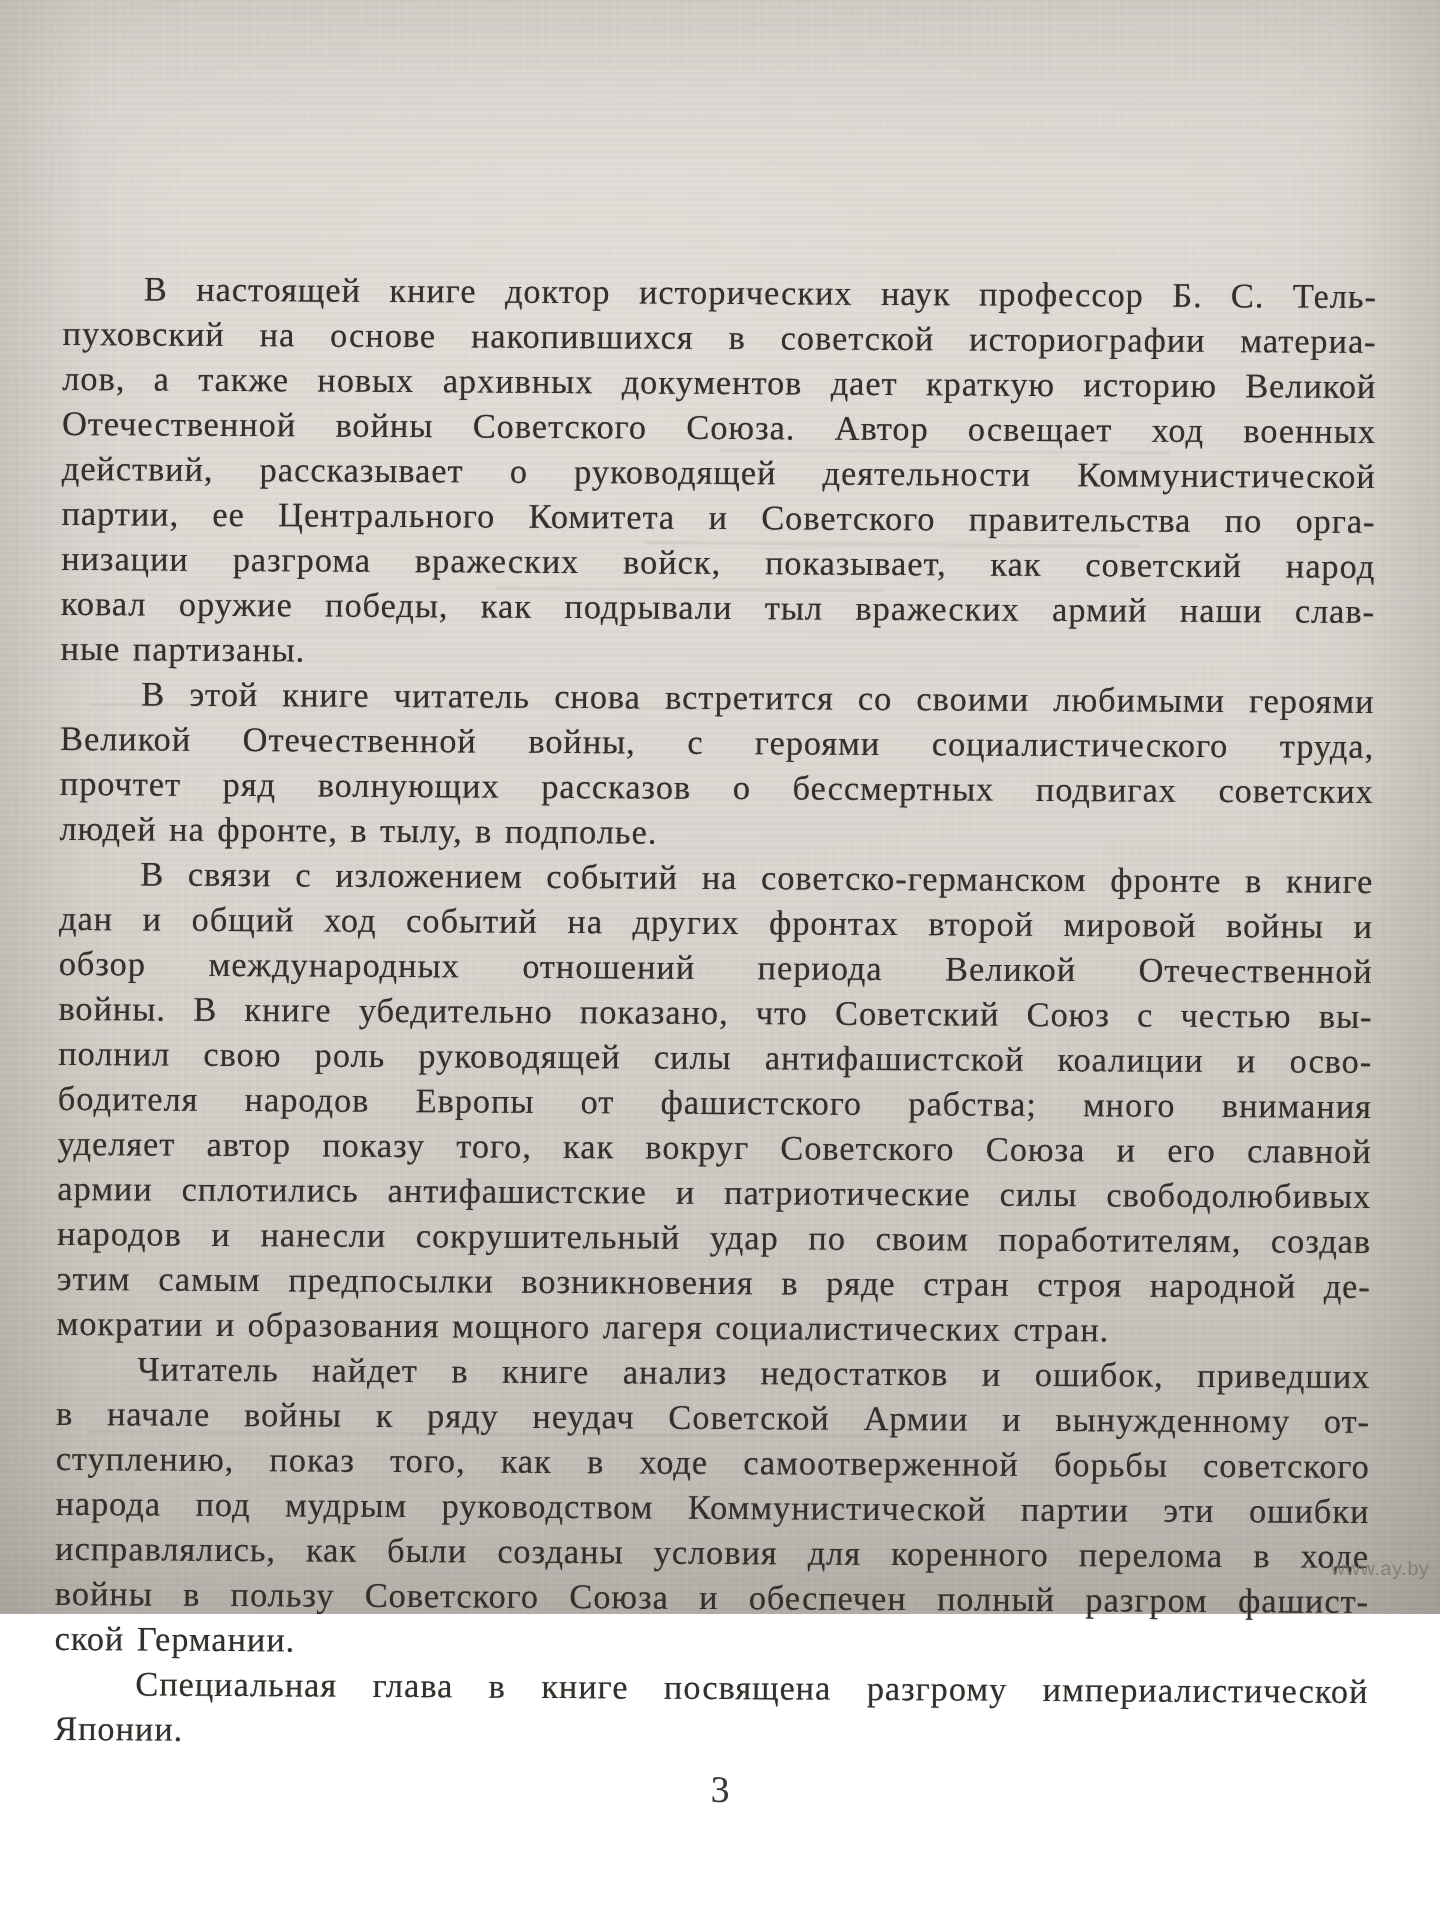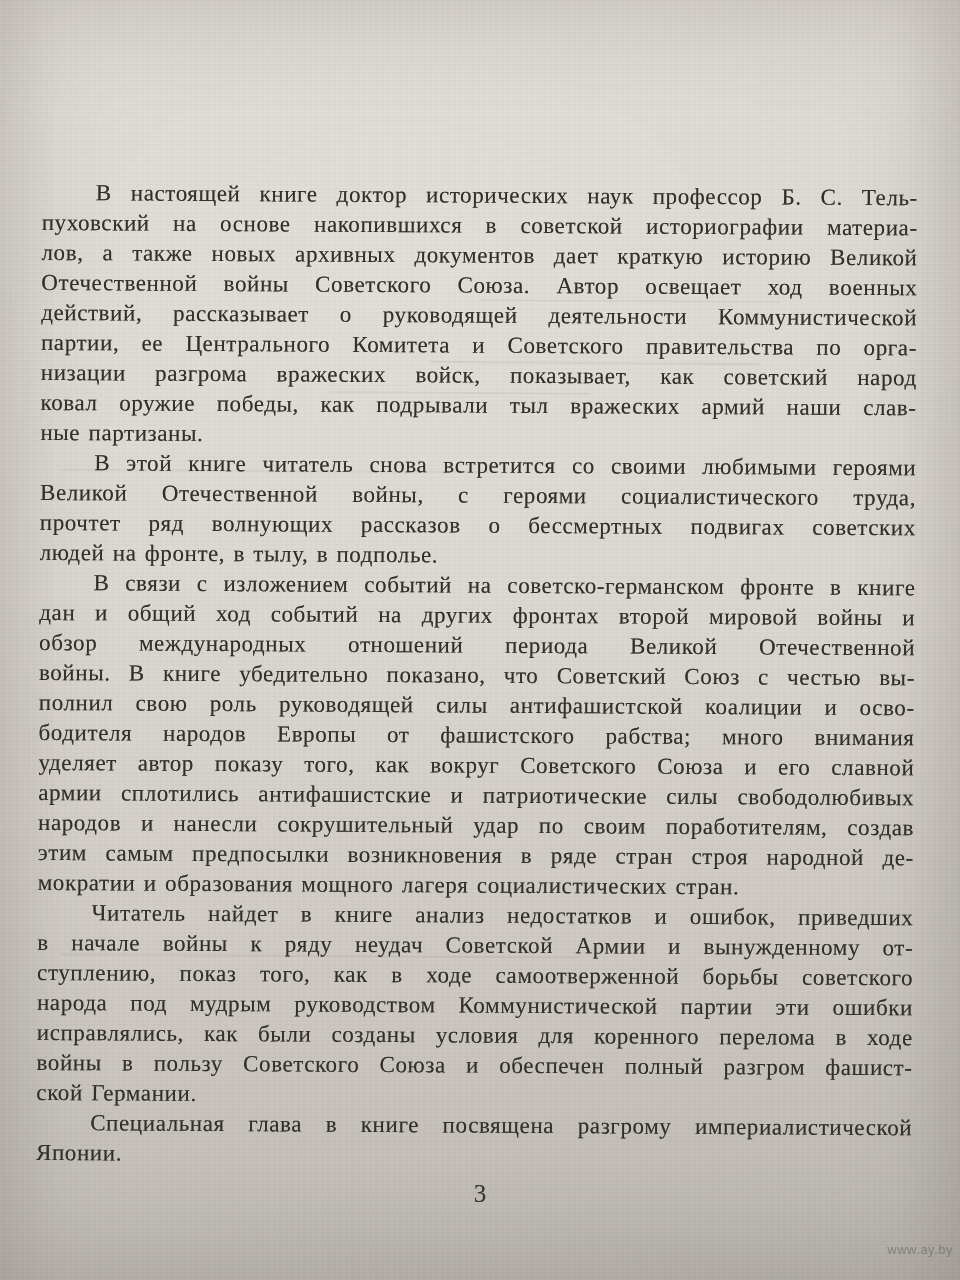--- a/index.html
+++ b/index.html
@@ -6,21 +6,21 @@
     margin: 0;
     padding: 0;
     width: 960px;
     height: 1280px;
     overflow: hidden;
     font-family: "Liberation Serif", "DejaVu Serif", serif;
   }
   .photo {
     position: relative;
     width: 960px;
-    height: 1280px;
+    height: 1076px;
     background:
       radial-gradient(ellipse 1300px 900px at 42% 20%, rgba(255,255,255,0.20), rgba(255,255,255,0) 62%),
       linear-gradient(168deg, rgba(0,0,0,0) 55%, rgba(60,55,48,0.07) 85%, rgba(60,55,48,0.12) 100%),
       linear-gradient(90deg, rgba(70,65,58,0.05) 0%, rgba(0,0,0,0) 6%, rgba(0,0,0,0) 93%, rgba(70,65,58,0.06) 100%),
       linear-gradient(180deg, #dbd7d0 0%, #d9d5ce 45%, #d2cec7 78%, #c9c5be 100%);
     box-shadow: inset 0 0 110px rgba(80,74,66,0.22);
   }
   .grain {
     position: absolute;
     inset: 0;

